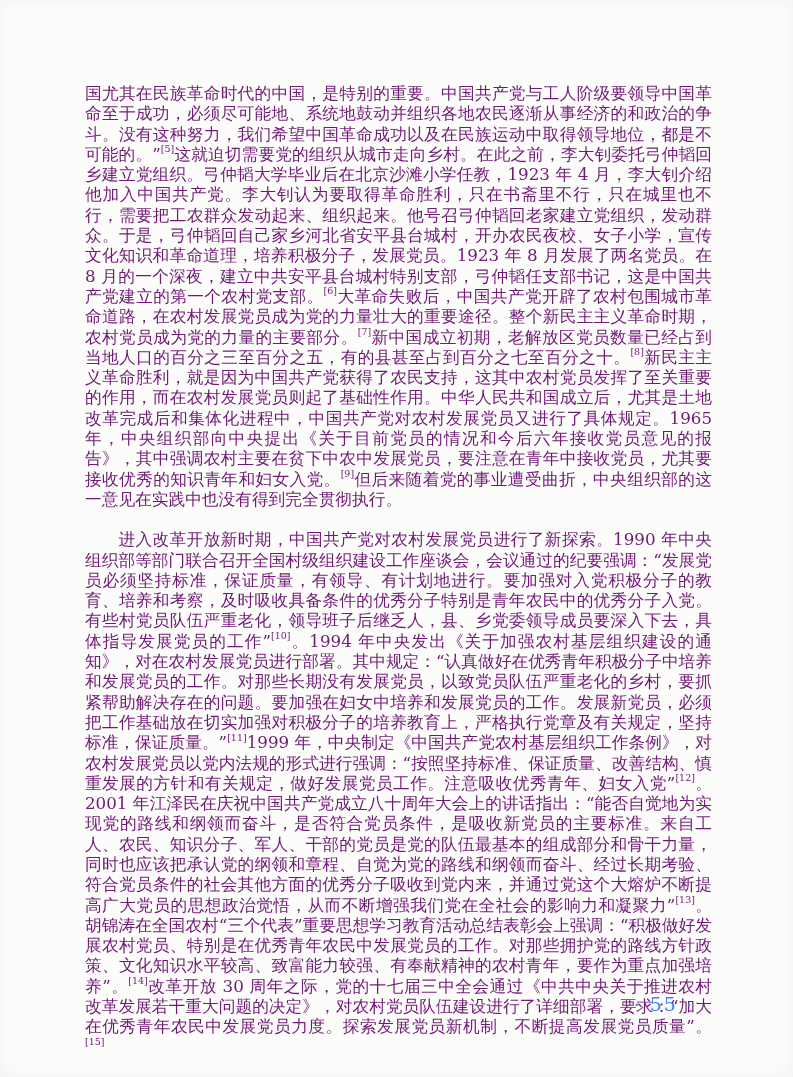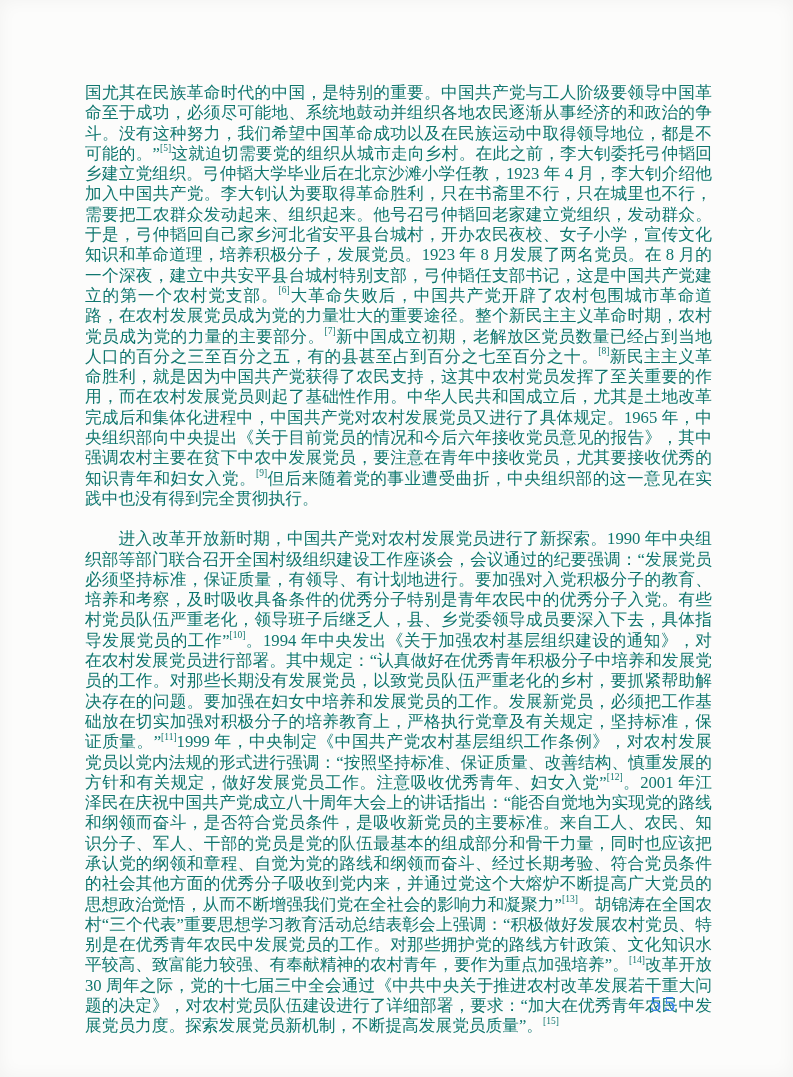--- a/index.html
+++ b/index.html
@@ -12,26 +12,25 @@
     position: relative;
     width: 793px; height: 1077px;
     background: #fcfcfb;
     box-shadow: inset 0 0 18px rgba(0,0,0,0.045);
     overflow: hidden;
   }
   .text-block {
     position: absolute;
     left: 85px; top: 83px;
     width: 627px;
-    color: #0f766e;
+    color: #701a75;
     font-size: 16.7px;
     line-height: 20.3px;
     text-align: justify;
     text-justify: inter-ideograph;
-    font-family: Liberation Serif, serif;
   }
   p.para { margin: 0; padding: 0; }
   p.para.indent { text-indent: 2em; margin-top: 20px; }
   sup.fn {
     font-size: 9.5px;
     line-height: 0;
     position: relative;
     top: -1px;
     vertical-align: super;
     letter-spacing: 0;

